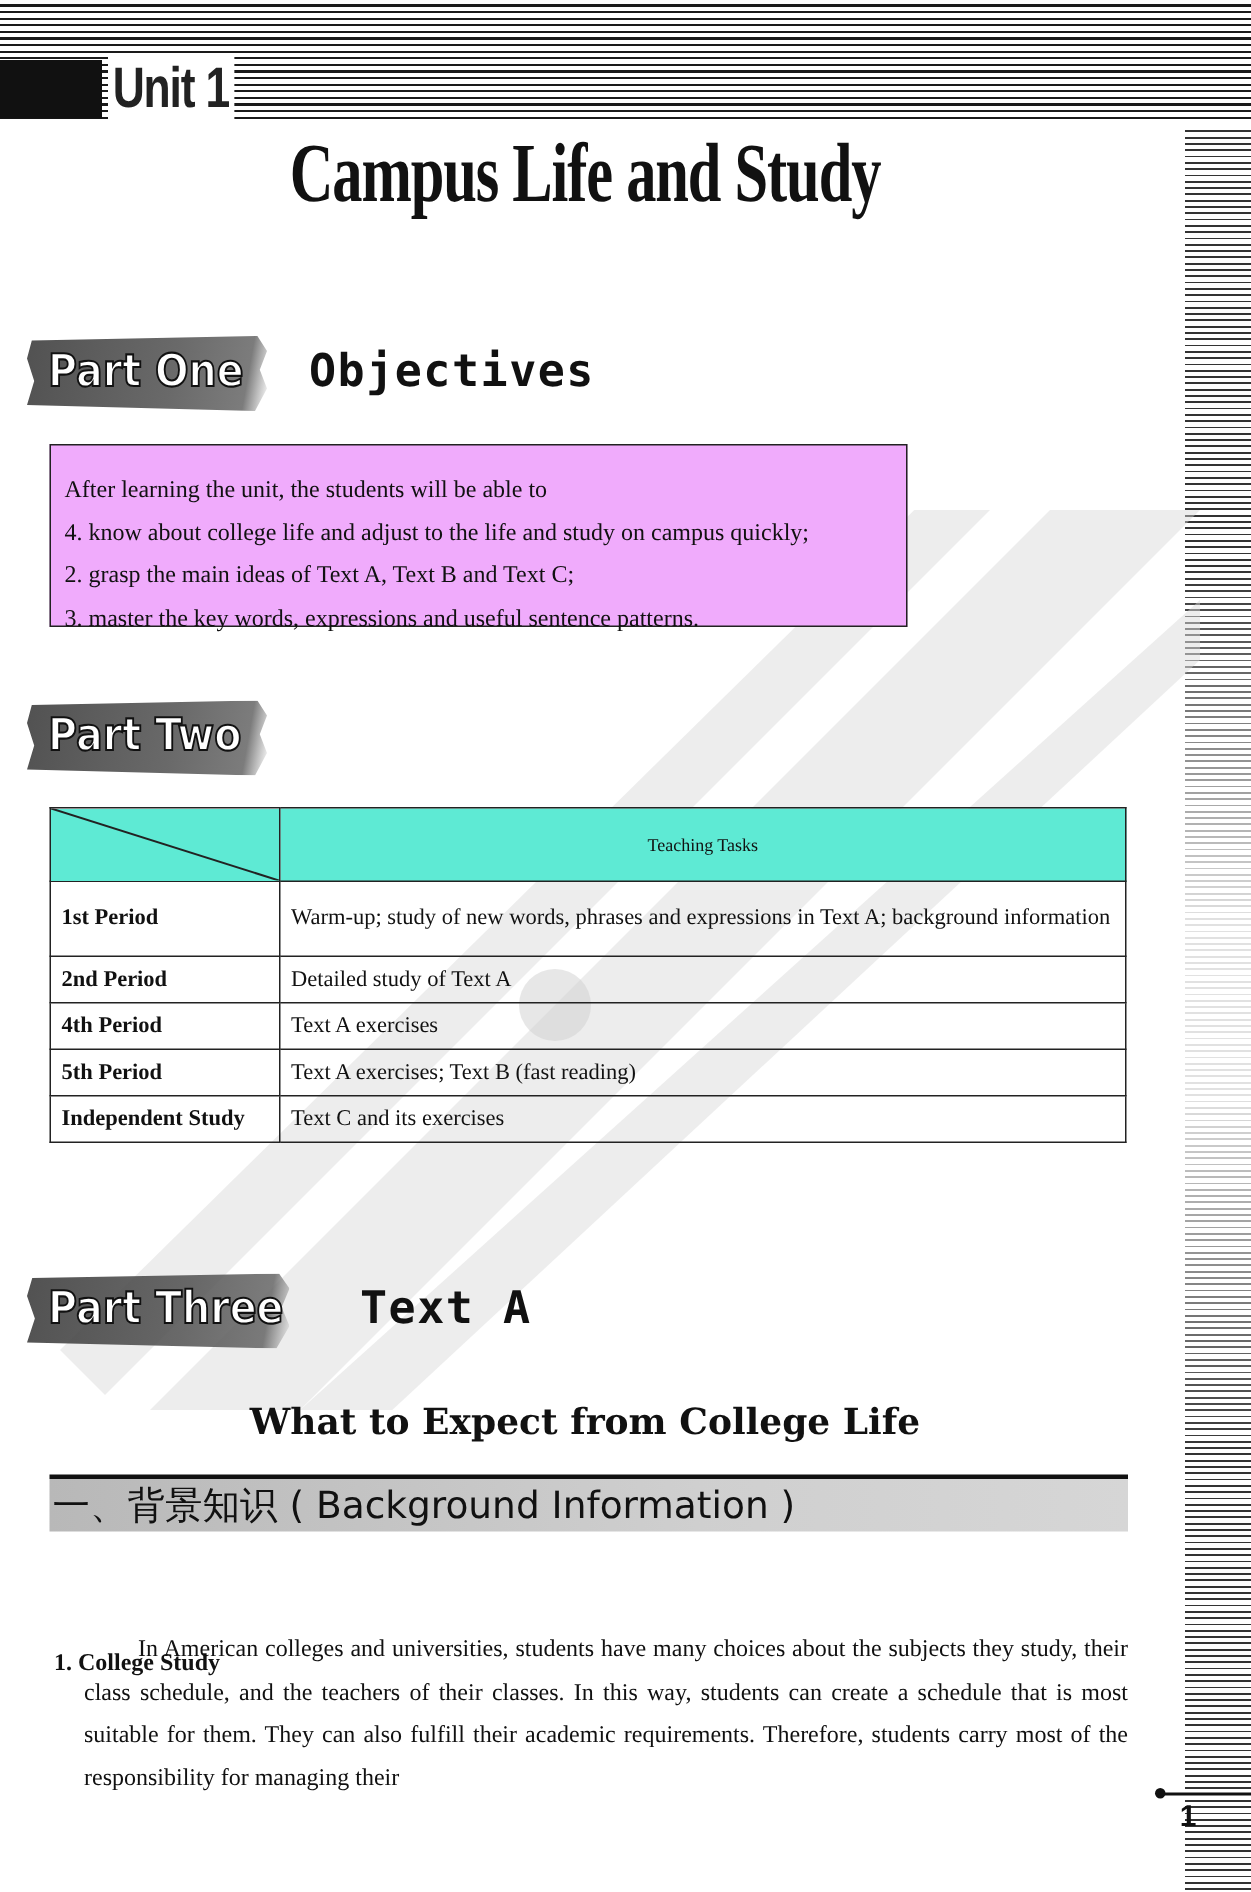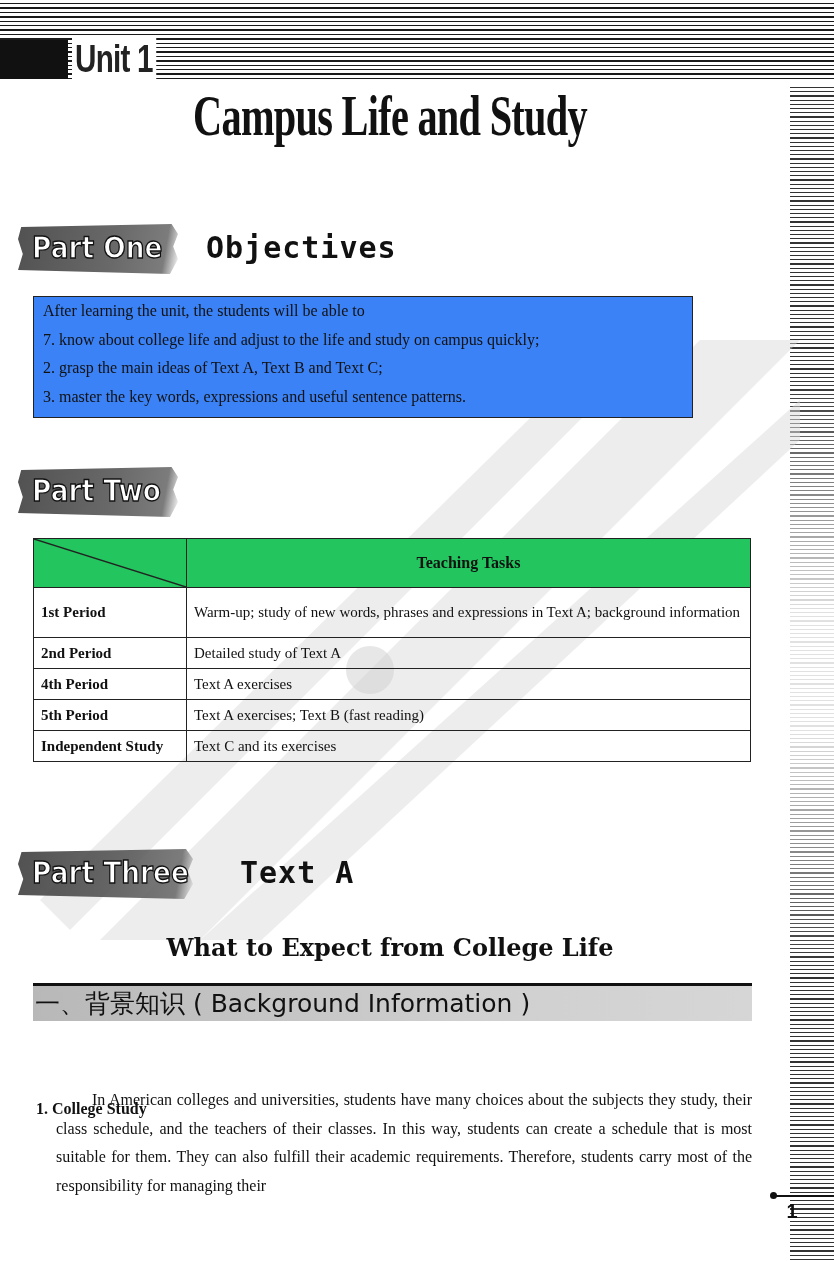--- a/index.html
+++ b/index.html
@@ -53,32 +53,32 @@
     -webkit-text-stroke: 1.4px #111; letter-spacing: 0px; line-height: 40px;
     transform: scaleX(0.88); transform-origin: left center;
   }
   .part-title {
     position: absolute; top: 8px; line-height: 40px;
     font-family: "DejaVu Sans Mono", monospace; font-weight: bold; font-size: 30px; color: #111;
     letter-spacing: 1px;
   }
   
   .objectives-box {
-    position: absolute; left: 33px; top: 296px; width: 660px; height: 122px;
-    border: 1.5px solid #222; background: #3b82f6; box-sizing: border-box;
-    padding: 0 9px; font-size: 16px; line-height: 28.5px; color: #111;
+    position: absolute; left: 33px; top: 296px; width: 572px; height: 122px;
+    border: 1.5px solid #222; background: #f0abfc; box-sizing: border-box;
+    padding: 16px 9px; font-size: 16px; line-height: 28.5px; color: #111;
   }
   .objectives-box div { white-space: nowrap; }
   
   .proc-table {
     position: absolute; left: 33px; top: 538px; width: 718px;
     border-collapse: collapse; font-size: 15px; color: #111;
   }
   .proc-table td, .proc-table th { border: 1.3px solid #222; padding: 0 7px; }
-  .proc-table .head-row th { height: 48px; background: #22c55e; font-weight: bold; font-size: 16px; }
+  .proc-table .head-row th { height: 48px; background: #5eead4; font-weight: normal; font-size: 12px; }
   .proc-table .corner { width: 138px; padding: 0; position: relative; }
   .proc-table .corner svg { position: absolute; left: 0; top: 0; width: 100%; height: 100%; }
   .proc-table td.period { width: 138px; font-weight: bold; }
   .proc-table tr.r1 td { height: 49px; }
   .proc-table tr.rn td { height: 30px; }
   .proc-table td.task { text-align: justify; line-height: 23px; }
   
   .texta-title {
     position: absolute; left: 0; width: 780px; top: 914px; text-align: center;
     font-family: "DejaVu Serif", serif; font-weight: bold; font-size: 24px; color: #111; margin-top: 19px;
@@ -131,21 +131,21 @@
 </svg>
 
 <div class="part-header" style="top:220px; width:420px;">
   <div class="part-brush"></div>
   <div class="part-label">Part One</div>
   <div class="part-title" style="left:188px;">Objectives</div>
 </div>
 
 <div class="objectives-box">
   <div>After learning the unit, the students will be able to</div>
-  <div>7. know about college life and adjust to the life and study on campus quickly;</div>
+  <div>4. know about college life and adjust to the life and study on campus quickly;</div>
   <div>2. grasp the main ideas of Text A, Text B and Text C;</div>
   <div>3. master the key words, expressions and useful sentence patterns.</div>
 </div>
 
 <div class="part-header" style="top:463px; width:420px;">
   <div class="part-brush"></div>
   <div class="part-label">Part Two</div>
 </div>
 
 <table class="proc-table">

